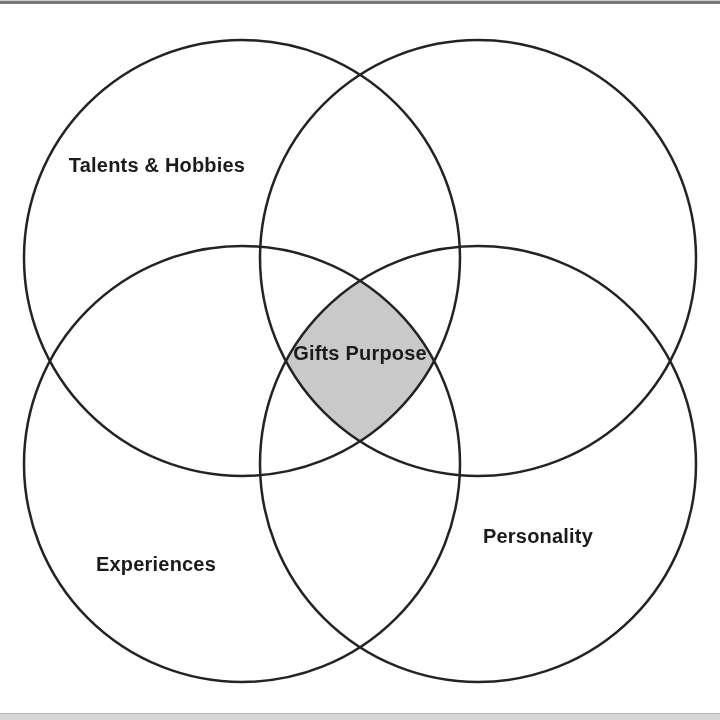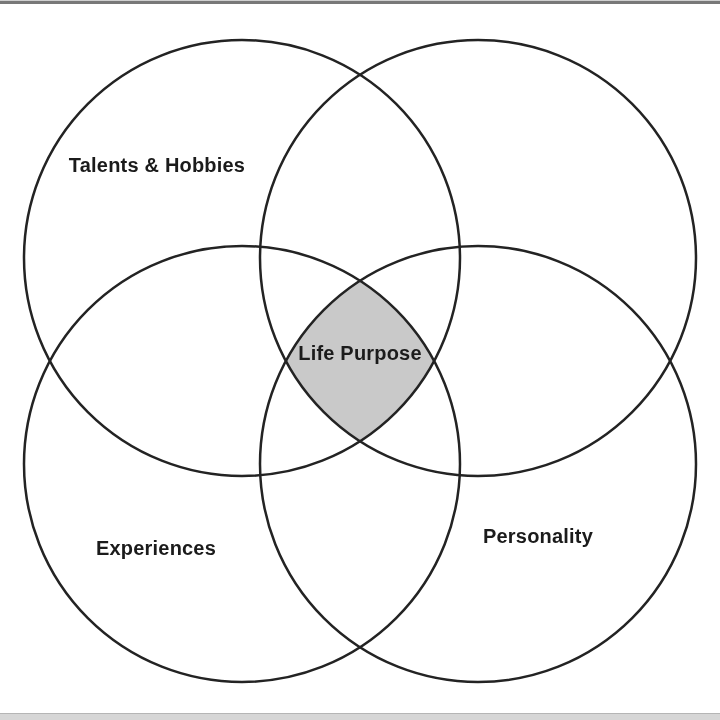--- a/index.html
+++ b/index.html
@@ -79,21 +79,21 @@
 
     <circle cx="242" cy="258" r="218" fill="none" stroke-width="2.5" stroke="#232323"></circle>
     <circle cx="478" cy="258" r="218" fill="none" stroke-width="2.5" stroke="#232323"></circle>
     <circle cx="242" cy="464" r="218" fill="none" stroke-width="2.5" stroke="#232323"></circle>
     <circle cx="478" cy="464" r="218" fill="none" stroke-width="2.5" stroke="#232323"></circle>
   </svg>
 
   <div class="venn-label" style="left:157px; top:165px;">Talents &amp; Hobbies</div>
 
 
-  <div class="venn-label" style="left:156px; top:548px;">Experiences</div>
+  <div class="venn-label" style="left:156px; top:564px;">Experiences</div>
 
   <div class="venn-label" style="left:538px; top:536px;">Personality</div>
 
-  <div class="venn-label" style="left:360px; top:353px;">Life Purpose</div>
+  <div class="venn-label" style="left:360px; top:353px;">Gifts Purpose</div>
 
   <div class="bottom-border"></div>
 
 </div>
 
 </body></html>

